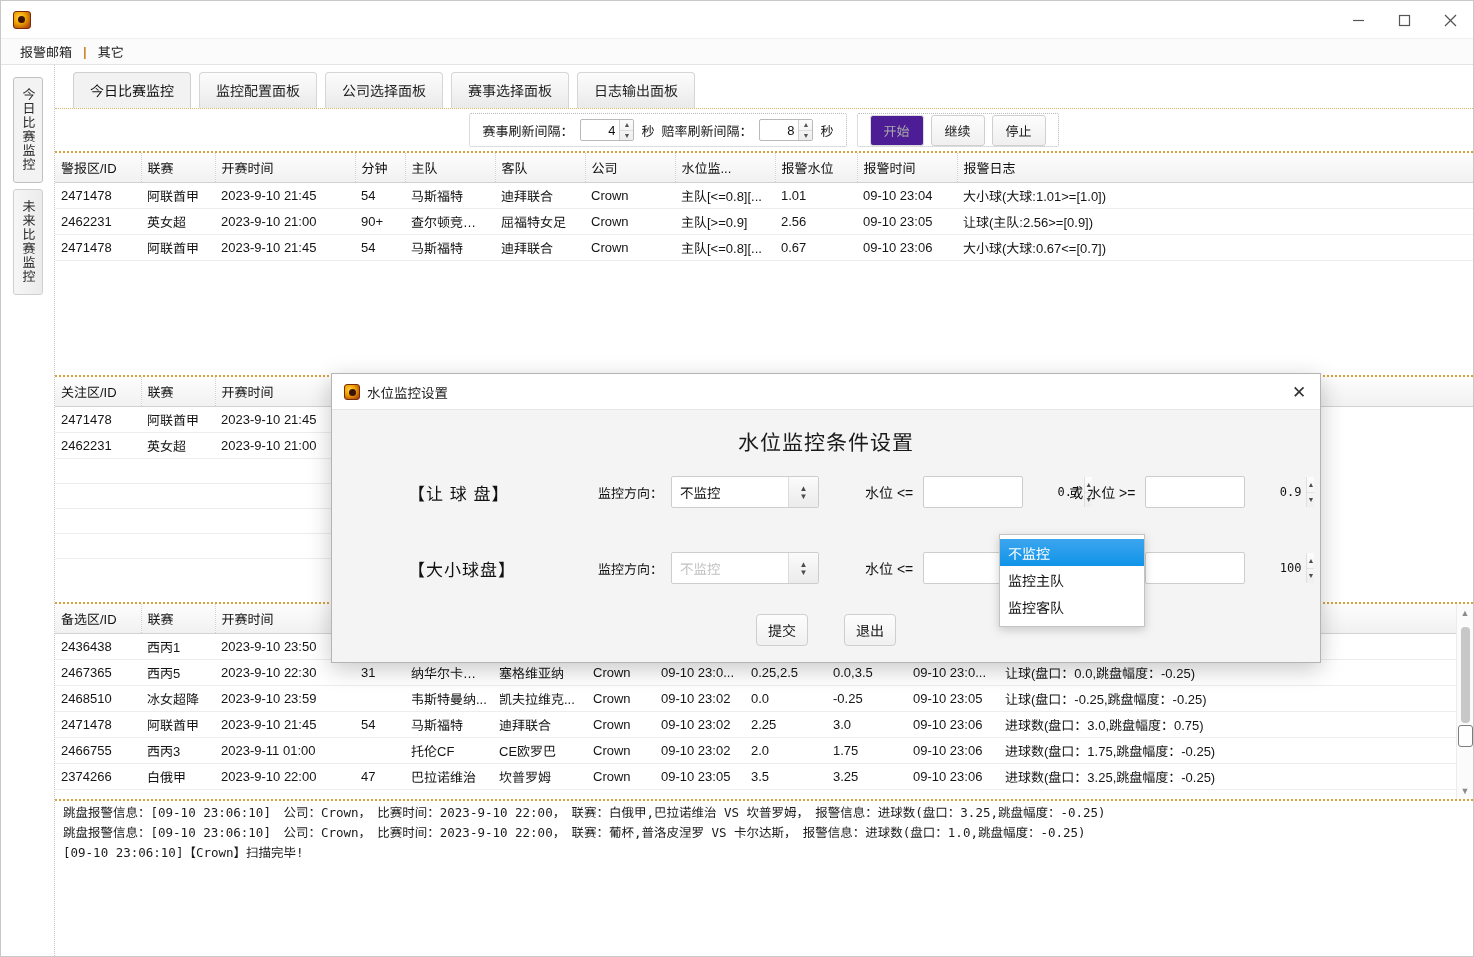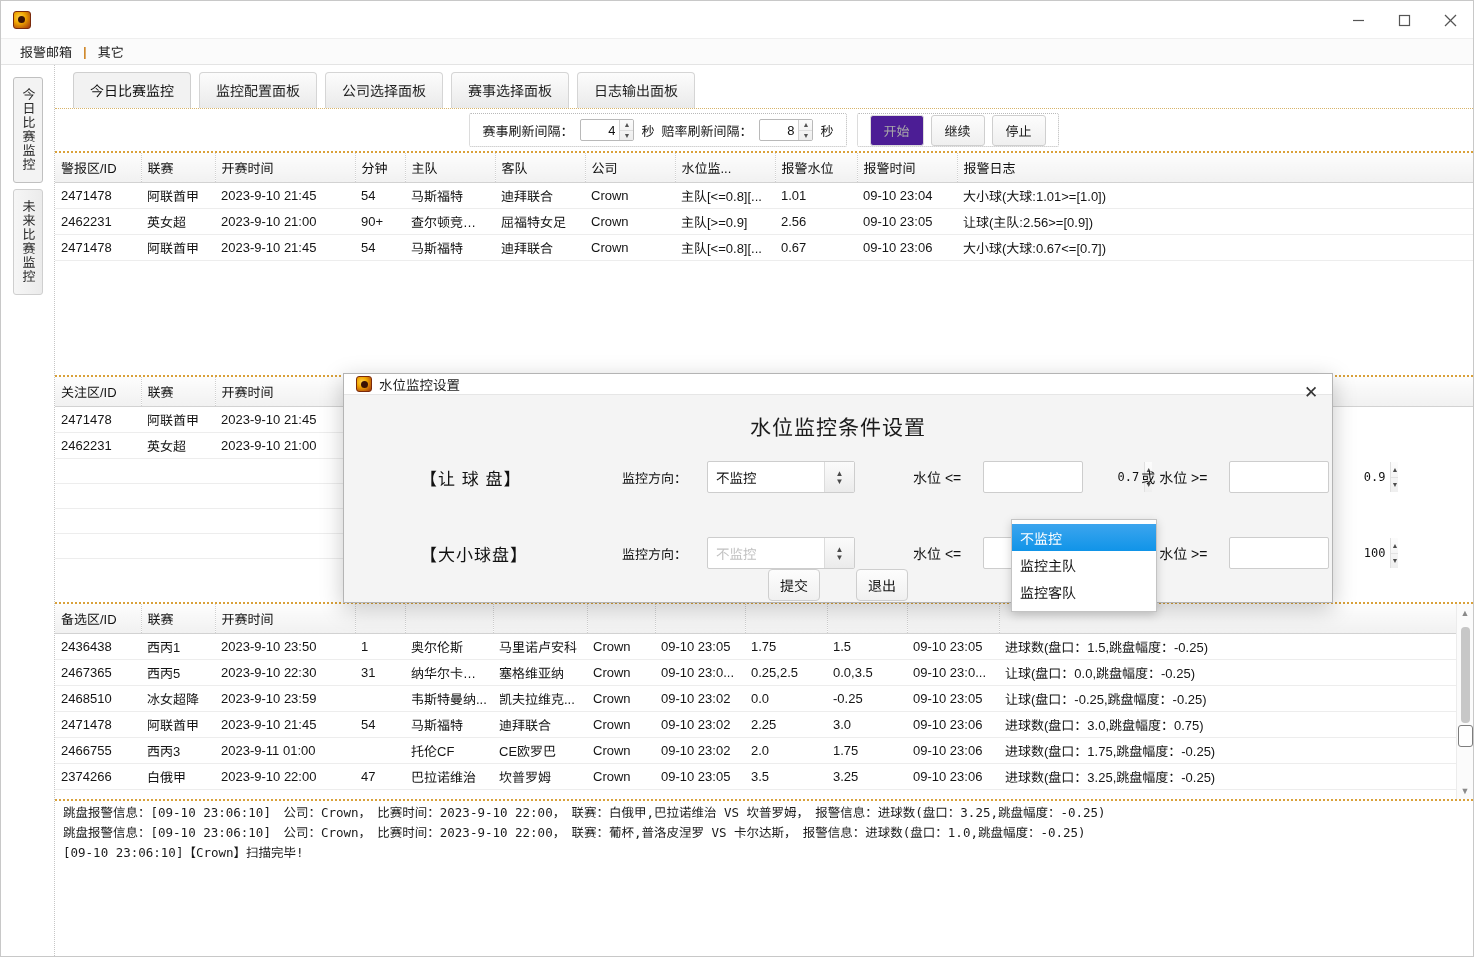--- a/index.html
+++ b/index.html
@@ -251,22 +251,22 @@
     font-size: 12.5px;
     padding: 2px 8px 0 8px;
     position: relative;
     overflow: hidden;
     flex: none;
   }
   .logline { white-space: nowrap; line-height: 20px; color: #1a1a1a; }
   .logline.cut { color: #9b9b9b; overflow: hidden; height: 8px; line-height: 8px; }
   .dialog {
     position: absolute;
-    left: 342px; top: 372px;
-    width: 990px; height: 230px;
+    left: 330px; top: 372px;
+    width: 990px; height: 290px;
     background: #f4f4f4;
     border: 1px solid #b4b4b4;
     box-shadow: 0 6px 22px rgba(0,0,0,.22);
     display: flex; flex-direction: column;
   }
   .dlg-title {
     height: 36px;
     background: #ffffff;
     border-bottom: 1px solid #e6e6e6;
     display: flex; align-items: center;
@@ -286,21 +286,21 @@
     text-align: center;
     font-size: 21px;
     color: #1a1a1a;
     padding-top: 16px;
     letter-spacing: 1px;
   }
   .dlg-row {
     display: flex; align-items: center;
     padding-left: 76px;
     margin-top: 20px;
-    gap: 12px;
+    gap: 0;
   }
   .dlg-row .sect-label {
     width: 190px;
     font-size: 17px;
     color: #111;
     letter-spacing: 1px;
   }
   .dlg-row .dir-label { font-size: 13px; margin-right: 8px; color: #111; }
   .combo {
     width: 148px; height: 32px;

